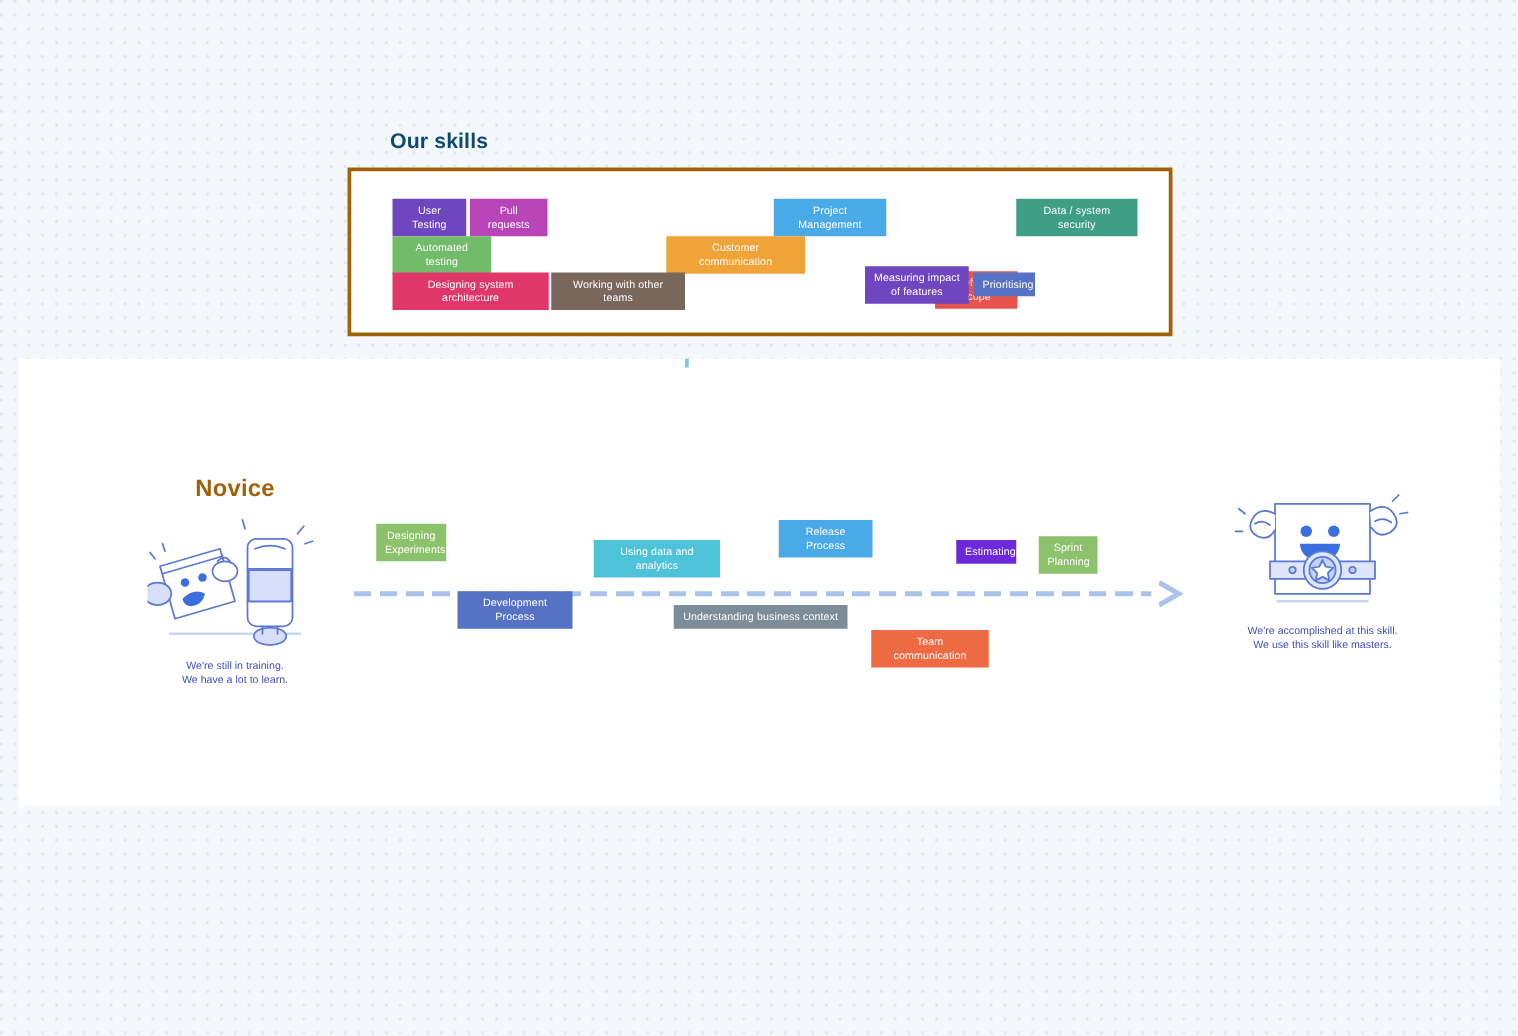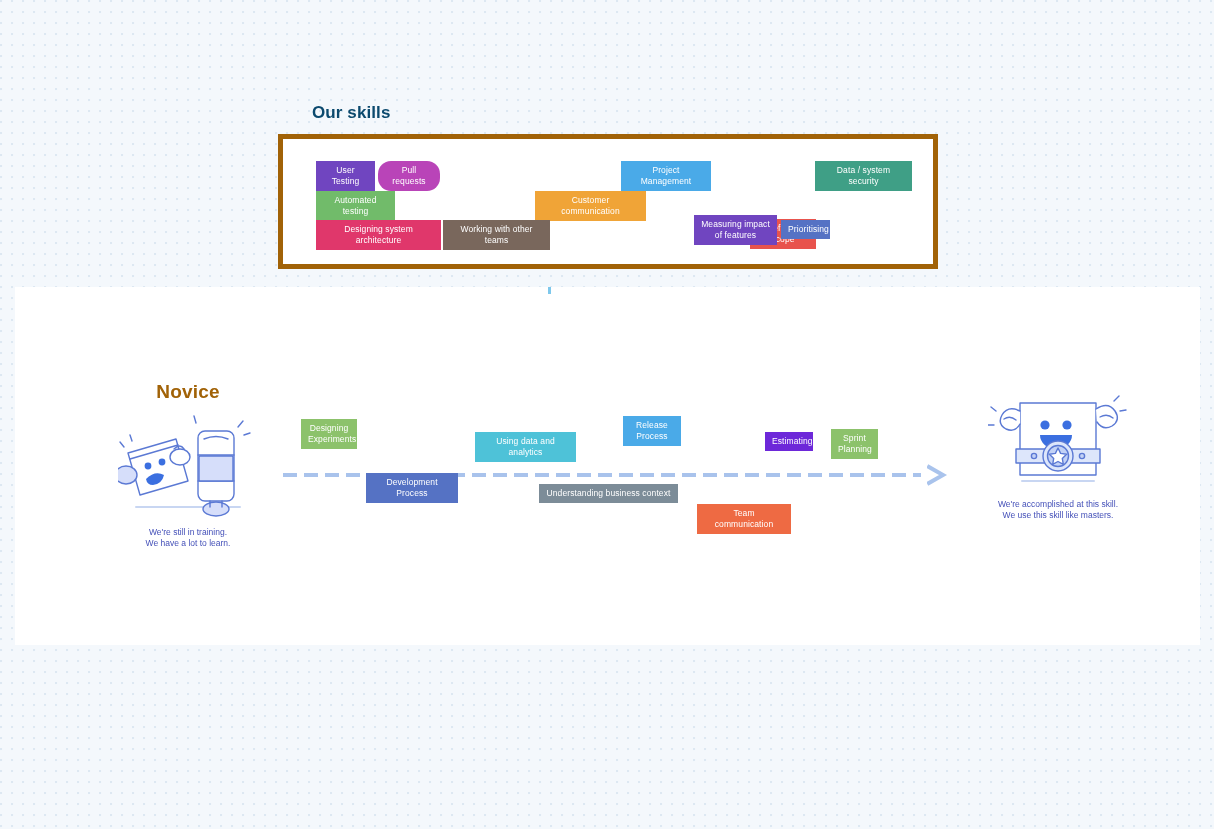--- a/index.html
+++ b/index.html
@@ -28,21 +28,21 @@
   #skills-title {
     font-size: 17px;
     font-weight: 700;
     color: #0c4a6e;
     letter-spacing: 0.1px;
     margin: 0 0 11px 34px;
   }
   #skills-box {
     position: relative;
     height: 135px;
-    border: 5px solid #a16207;
+    border: 3px solid #a16207;
     background: #ffffff;
     box-sizing: border-box;
   }
   .tag {
     position: absolute;
     color: #ffffff;
     font-size: 8.5px;
     line-height: 11px;
     padding: 4px 7px;
     white-space: pre-line;
@@ -135,21 +135,21 @@
     letter-spacing: 0.1px;
   }
 </style>
 </head>
 <body>
 
 <section id="skills-section">
   <h2 id="skills-title">Our skills</h2>
   <div id="skills-box">
       <div class="tag" style="left: 33px; top: 22px; width: 59px; min-height: 17px; background: rgb(112, 69, 192);">User Testing</div>
-      <div class="tag" style="left: 95px; top: 22px; width: 62px; min-height: 17px; background: rgb(185, 68, 184); border-radius: 13px;">Pull requests</div>
+      <div class="tag" style="left: 95px; top: 22px; width: 62px; min-height: 17px; background: rgb(185, 68, 184);">Pull requests</div>
       <div class="tag" style="left: 338px; top: 22px; width: 90px; min-height: 17px; background: rgb(74, 170, 232);">Project Management</div>
       <div class="tag" style="left: 532px; top: 22px; width: 97px; min-height: 17px; background: rgb(63, 159, 134);">Data / system security</div>
       <div class="tag" style="left: 33px; top: 52px; width: 79px; min-height: 17px; background: rgb(113, 187, 106);">Automated testing</div>
       <div class="tag" style="left: 252px; top: 52px; width: 111px; min-height: 17px; background: rgb(240, 164, 55);">Customer communication</div>
       <div class="tag" style="left: 467px; top: 52px; width: 66px; min-height: 17px; background: rgb(232, 83, 77); margin-top: 28px;">Defining scope</div>
       <div class="tag" style="left: 33px; top: 81px; width: 125px; min-height: 17px; background: rgb(224, 55, 107);">Designing system architecture</div>
       <div class="tag" style="left: 160px; top: 81px; width: 107px; min-height: 17px; background: rgb(121, 103, 92);">Working with other teams</div>
       <div class="tag" style="left: 411px; top: 76px; width: 83px; min-height: 27px; background: rgb(112, 69, 192);">Measuring impact
 of features</div>
       <div class="tag" style="left: 498px; top: 81px; width: 49px; min-height: 17px; background: rgb(85, 114, 196);">Prioritising</div>
@@ -237,19 +237,19 @@
     <div id="axis-arrow">
       <svg width="22" height="24" viewBox="0 0 22 24" fill="none">
         <path d="M2 4 L16 12 L2 20" stroke="#a9c3ec" stroke-width="4" stroke-linecap="square" stroke-linejoin="miter"></path>
       </svg>
     </div>
   </div>
 
 <div class="mid-tag" style="left: 286px; top: 132px; width: 56px; min-height: 27px; background: rgb(140, 194, 107);">Designing
 Experiments</div>
     <div class="mid-tag" style="left: 460px; top: 145px; width: 101px; min-height: 17px; background: rgb(78, 194, 216);">Using data and analytics</div>
-    <div class="mid-tag" style="left: 608px; top: 129px; width: 58px; min-height: 17px; background: rgb(74, 170, 232);">Release Process</div>
+    <div class="mid-tag" style="left: 608px; top: 129px; width: 75px; min-height: 17px; background: rgb(74, 170, 232);">Release Process</div>
     <div class="mid-tag" style="left: 750px; top: 145px; width: 48px; min-height: 17px; background: #6d28d9;">Estimating</div>
     <div class="mid-tag" style="left: 816px; top: 142px; width: 47px; min-height: 17px; background: rgb(140, 194, 107);">Sprint Planning</div>
     <div class="mid-tag" style="left: 351px; top: 186px; width: 92px; min-height: 17px; background: rgb(85, 114, 196);">Development Process</div>
     <div class="mid-tag" style="left: 524px; top: 197px; width: 139px; min-height: 17px; background: rgb(124, 140, 152);">Understanding business context</div>
     <div class="mid-tag" style="left: 682px; top: 217px; width: 94px; min-height: 17px; background: rgb(238, 106, 67);">Team communication</div>
   </section>
 
 </body></html>

